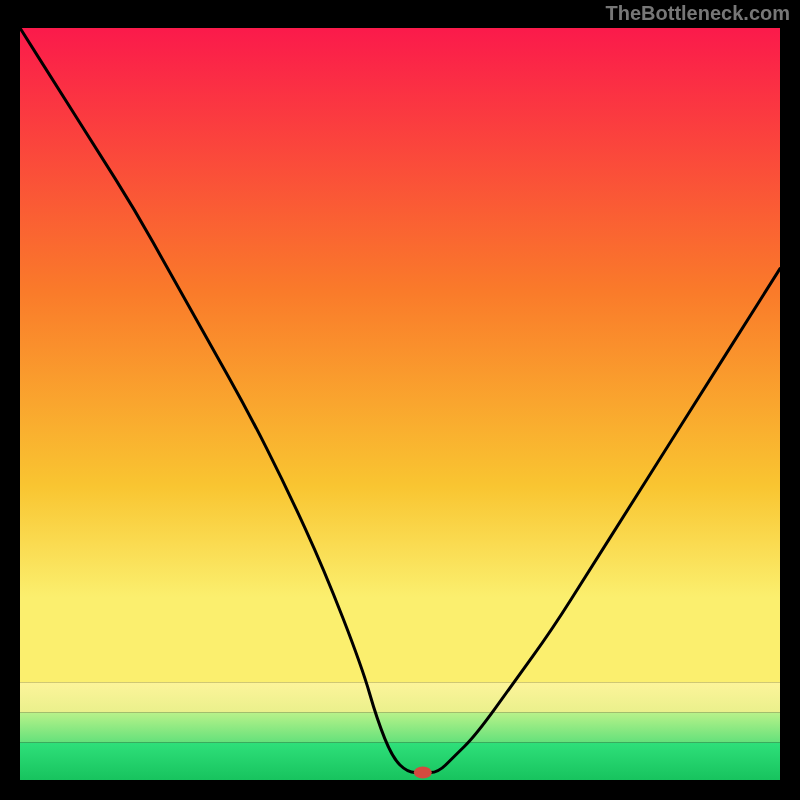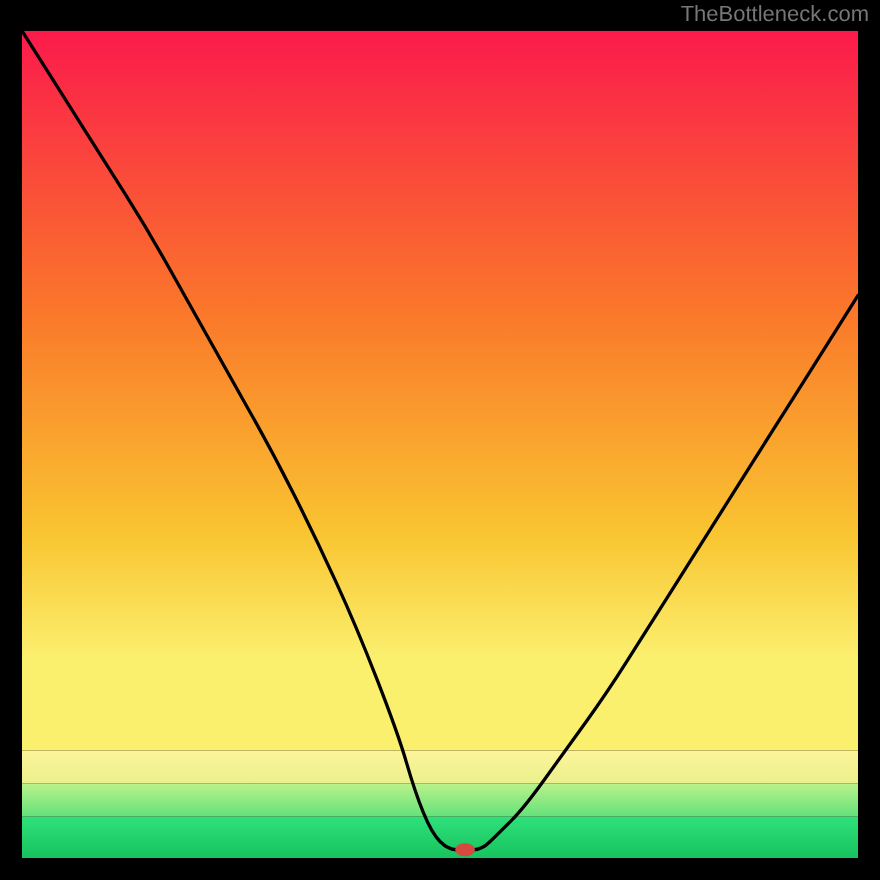--- a/index.html
+++ b/index.html
@@ -16,21 +16,21 @@
     width: 800px;
     height: 800px;
     background: #000;
   }
   .watermark {
     position: absolute;
     top: 2px;
     right: 10px;
     color: #777;
     font-size: 20px;
-    font-weight: normal;
+    font-weight: bold;
     z-index: 5;
   }
   .plot {
     position: absolute;
     left: 20px;
     top: 28px;
     width: 760px;
     height: 752px;
   }
   .plot svg {

